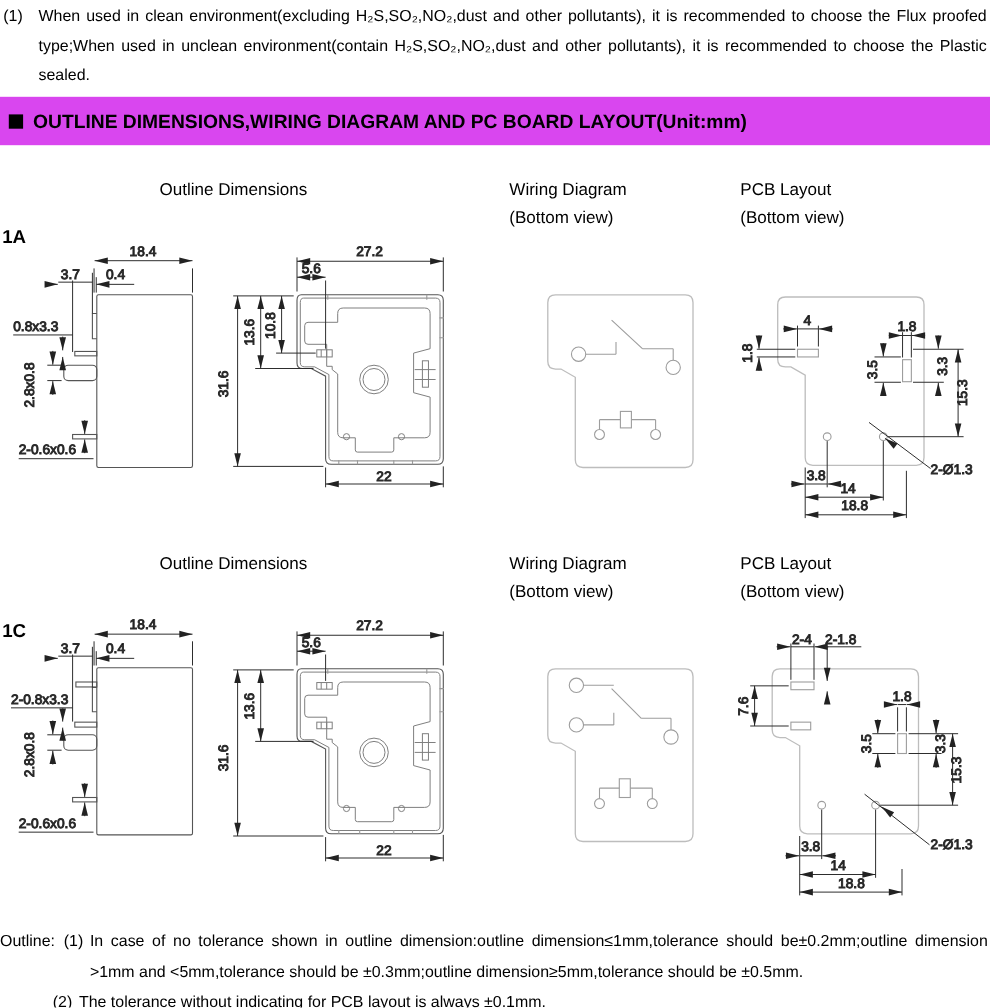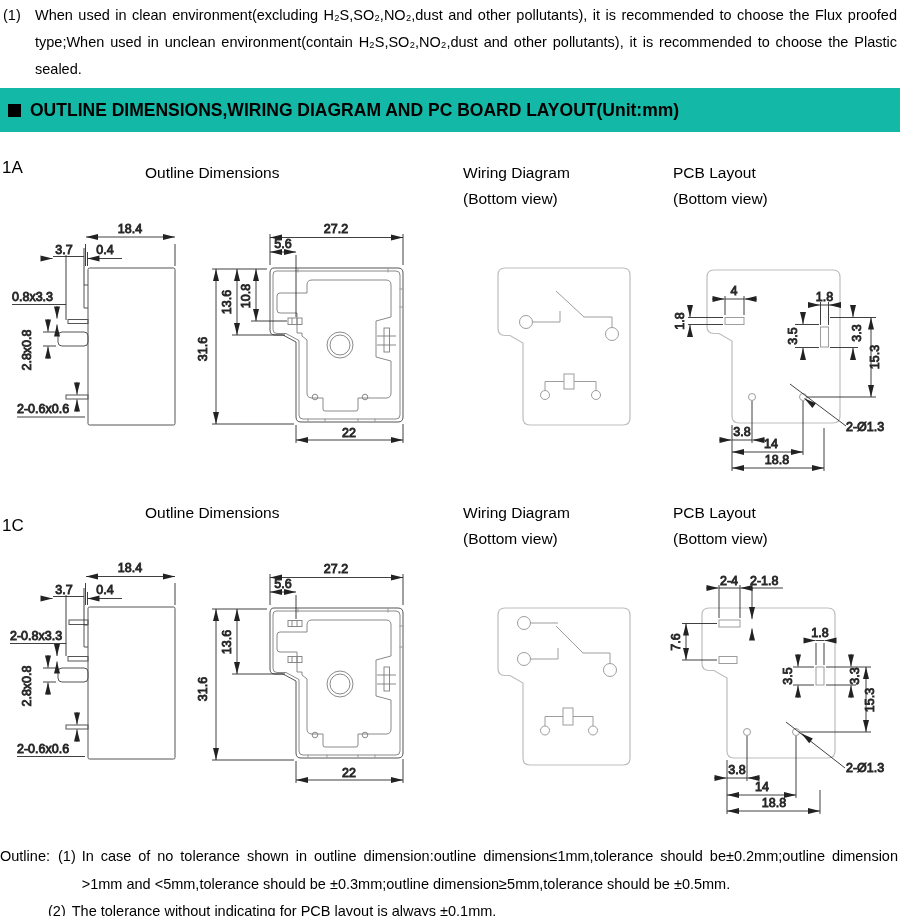--- a/index.html
+++ b/index.html
@@ -1,24 +1,24 @@
 <!DOCTYPE html>
 <html><head>
 <meta charset="utf-8">
 <style>
   html,body{margin:0;padding:0;}
   body{width:900px;height:916px;position:relative;background:#fff;
        font-family:"Liberation Sans","DejaVu Sans",sans-serif;color:#000;overflow:hidden;}
   .note{position:absolute;top:2px;left:3px;width:894px;display:flex;font-size:14.5px;line-height:27px;}
   .note-marker{flex:none;width:32px;}
   .note-body{flex:1;text-align:justify;}
-  .hdr{position:absolute;top:88px;left:0;width:900px;height:44px;background:#14b8a6;
+  .hdr{position:absolute;top:88px;left:0;width:900px;height:44px;background:#d946ef;
        display:flex;align-items:center;font-weight:bold;font-size:17.5px;}
   .hdr-sq{display:inline-block;width:13px;height:13px;background:#000;margin:0 9px 0 8px;}
-  .sec-label{position:absolute;left:2px;font-weight:normal;font-size:17px;}
+  .sec-label{position:absolute;left:2px;font-weight:bold;font-size:17px;margin-top:48px;}
   .col-head{position:absolute;width:200px;text-align:left;font-size:15.5px;line-height:26px;}
   .drawings{position:absolute;top:150px;left:0;}
   .remark{position:absolute;top:843px;left:0;width:898px;font-size:14.5px;line-height:27.5px;}
   .remark-row1{display:flex;}
   .remark-label{flex:none;}
   .remark-marker{flex:none;padding:0 6px 0 8px;}
   .remark-text{flex:1;text-align:justify;}
   .remark-row2{margin-left:48px;}
   .remark-row2 .remark-marker{padding-left:0;}
   

